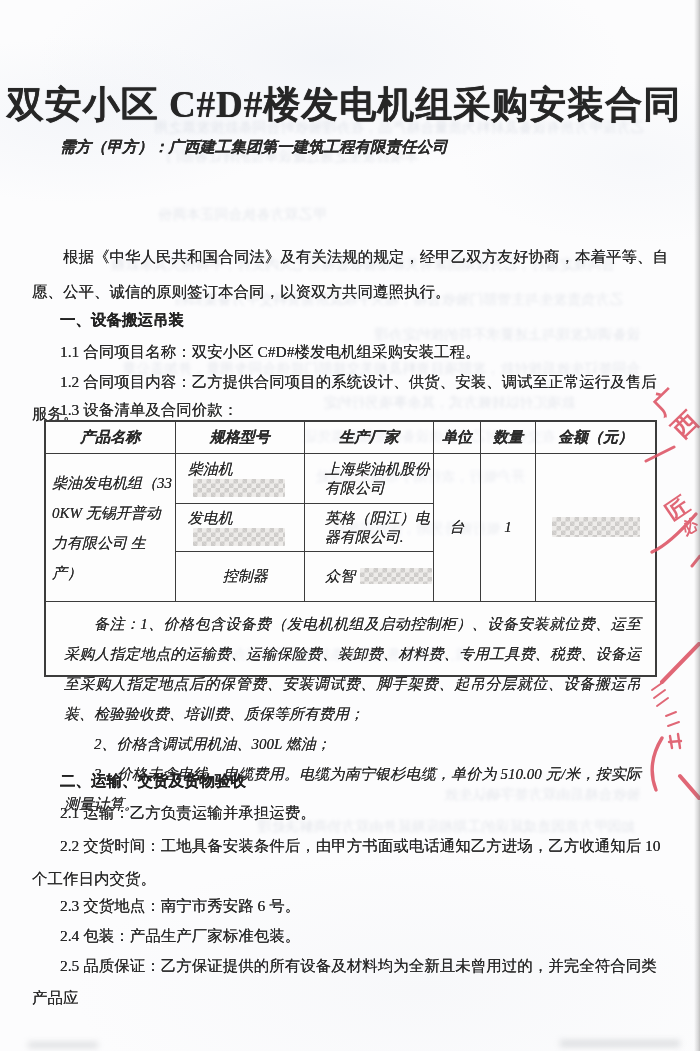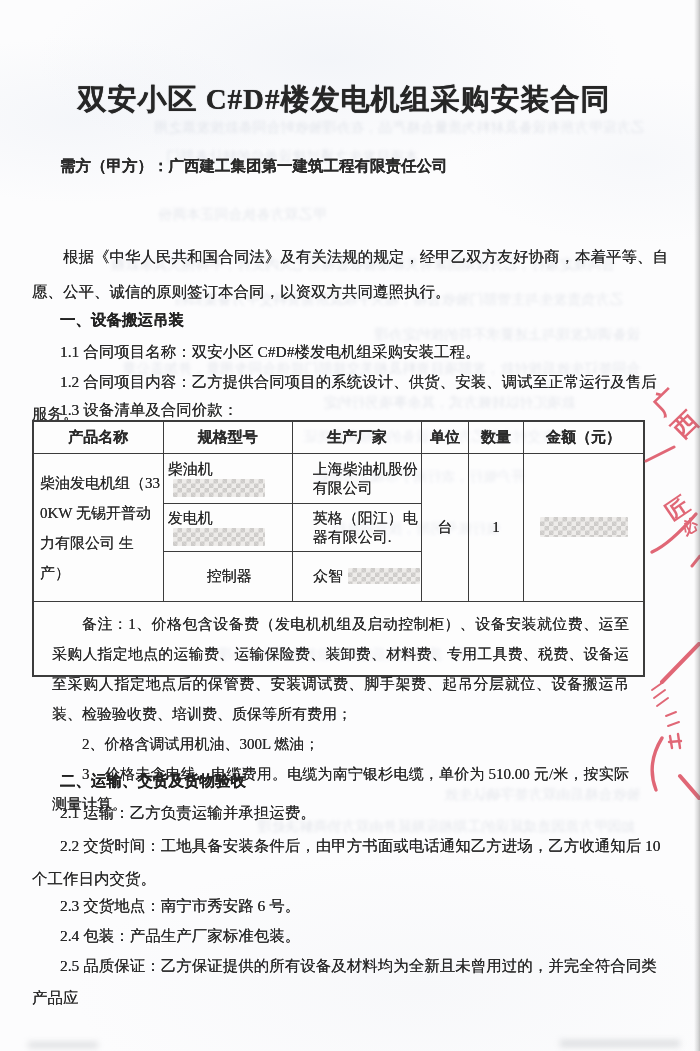--- a/index.html
+++ b/index.html
@@ -14,46 +14,46 @@
       radial-gradient(260px 120px at 640px 160px, rgba(198,210,228,.10), transparent 70%),
       #fcfcfd;
   }
   .page-edge{position:absolute;top:0;right:0;width:6px;height:100%;
     background:linear-gradient(to right, rgba(0,0,0,0), rgba(120,120,120,.28) 70%, rgba(90,90,90,.38));}
   .smudge{position:absolute;background:#b9bcc0;filter:blur(3px);opacity:.45;}
 
   .abs{position:absolute;}
   .doc-title{
     left:0;top:80px;width:688px;text-align:center;
-    font-size:29px;font-weight:bold;color:#262626;letter-spacing:1px;
+    font-size:37px;font-weight:bold;color:#262626;letter-spacing:1px;
     text-shadow:0 0 .7px #262626;
   }
   .party{left:60px;font-size:15.5px;font-weight:bold;color:#2a2a2a;text-shadow:0 0 .4px #2a2a2a;}
   .para{
     left:32px;width:636px;font-size:15.5px;line-height:35px;color:#292929;
     text-align:justify;text-indent:2em;text-shadow:0 0 .5px #333;
   }
   .line-item{left:32px;width:640px;font-size:15.5px;line-height:32px;color:#292929;
     text-indent:1.8em;text-shadow:0 0 .5px #333;}
   .heading{font-weight:bold;color:#222;text-shadow:0 0 .6px #222;}
 
   
-  .contract-box{left:32px;top:420px;width:613px;height:257px;border:2px solid #3c3c3c;
-    box-sizing:border-box;background:rgba(255,255,255,.25);}
+  .contract-box{left:44px;top:420px;width:613px;height:257px;border:2px solid #3c3c3c;
+    box-sizing:border-box;background:rgba(255,255,255,.25);font-style:italic;}
   table.spec{border-collapse:collapse;table-layout:fixed;width:100%;}
   table.spec td,table.spec th{
     border:1.5px solid #3c3c3c;font-size:15px;color:#2b2b2b;
     text-shadow:0 0 .5px #333;overflow:hidden;
   }
   table.spec tr:first-child th{border-top:none;}
   table.spec td:first-child,table.spec th:first-child{border-left:none;}
   table.spec td:last-child,table.spec th:last-child{border-right:none;}
   th.hdr{font-weight:bold;text-align:center;height:29px;}
   td.prod{width:74px;text-align:left;padding:2px 2px 2px 6px;line-height:30px;word-break:break-all;font-size:15px;}
-  td.specc{width:134px;padding-left:4px;}
+  td.specc{width:134px;padding-left:12px;}
   td.maker{width:168px;padding-left:20px;}
   td.ctr{text-align:center;}
   tr.r1{height:50px;} tr.r2{height:48px;} tr.r3{height:50px;}
 
   .notes{position:absolute;left:0;top:182px;width:100%;box-sizing:border-box;
     padding:5px 14px 0 18px;font-size:15px;line-height:30px;color:#292929;
     text-shadow:0 0 .5px #333;}
   .notes p{margin:0;text-indent:2em;text-align:justify;}
 
   .mosaic{
@@ -105,21 +105,21 @@
   <div class="ghost">合同签订生效后按付款，发部项目资料及相关交接部门提供合同专用章，并加盖公章</div>
   <div class="ghost">款项汇付以转账方式，其余事项另行约定</div>
   <div class="ghost">在交付之时乙方提供设备的全额发票凭证</div>
   <div class="ghost">开户银行，农行南宁市城北分理处</div>
   <div class="ghost">银行账号另附，按合同执行</div>
   <div class="ghost">四、质保及售后服务条款按合同执行办理</div>
   <div class="ghost">验收合格后由双方签字确认生效</div>
   <div class="ghost">如因甲方原因造成延误的工期相应顺延并由双方协商解决处理</div>
 
   <div class="abs doc-title">双安小区 C#D#楼发电机组采购安装合同</div>
-  <div class="abs party" style="top:156px;">需方（甲方）：广西建工集团第一建筑工程有限责任公司</div>
+  <div class="abs party" style="top:137px;font-style:italic;">需方（甲方）：广西建工集团第一建筑工程有限责任公司</div>
 
   <div class="abs para" style="top:239px;">根据《中华人民共和国合同法》及有关法规的规定，经甲乙双方友好协商，本着平等、自愿、公平、诚信的原则签订本合同，以资双方共同遵照执行。</div>
 
   <div class="abs line-item heading" style="top:304px;">一、设备搬运吊装</div>
   <div class="abs line-item" style="top:336px;">1.1 合同项目名称：双安小区 C#D#楼发电机组采购安装工程。</div>
   <div class="abs line-item" style="top:366px;">1.2 合同项目内容：乙方提供合同项目的系统设计、供货、安装、调试至正常运行及售后服务。</div>
   <div class="abs line-item" style="top:394px;">1.3 设备清单及合同价款：</div>
 
   <div class="abs contract-box">
     <table class="spec">

